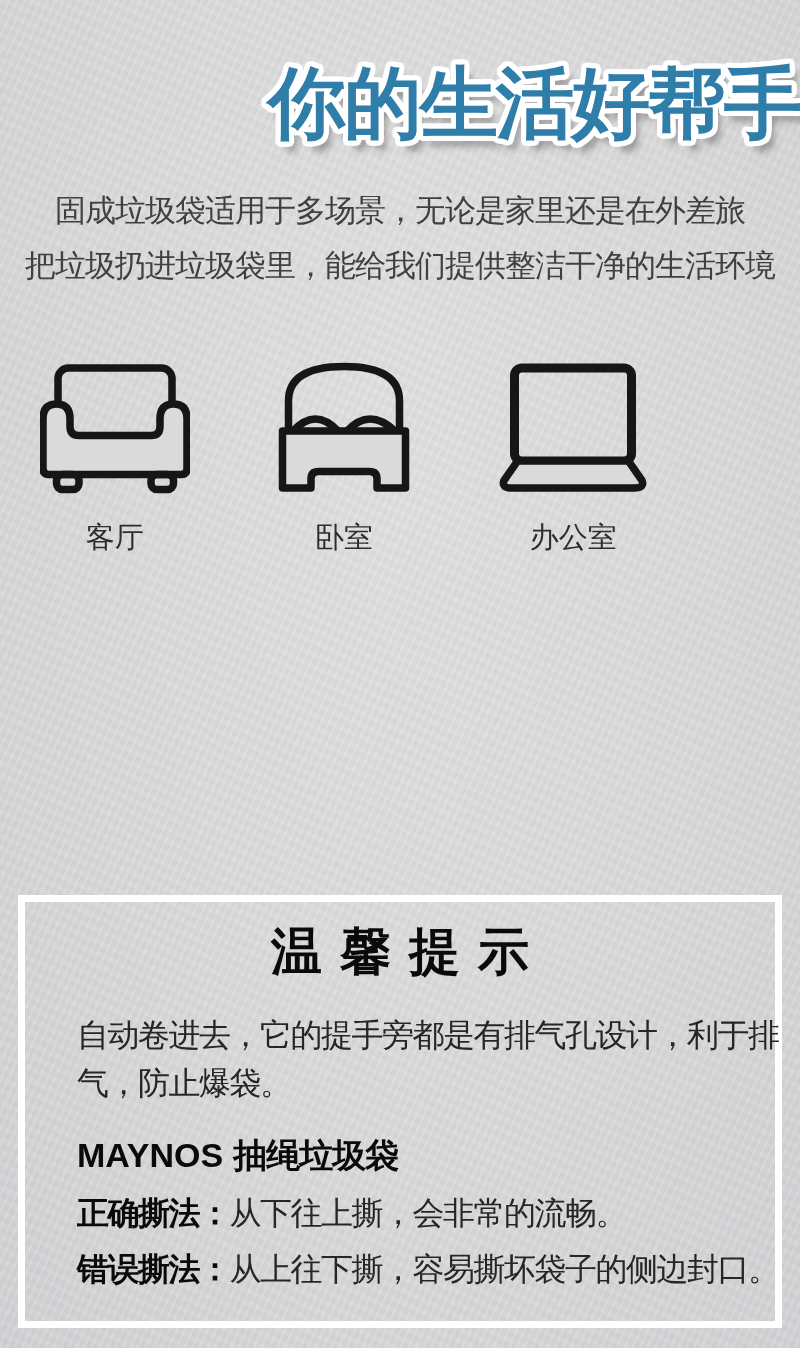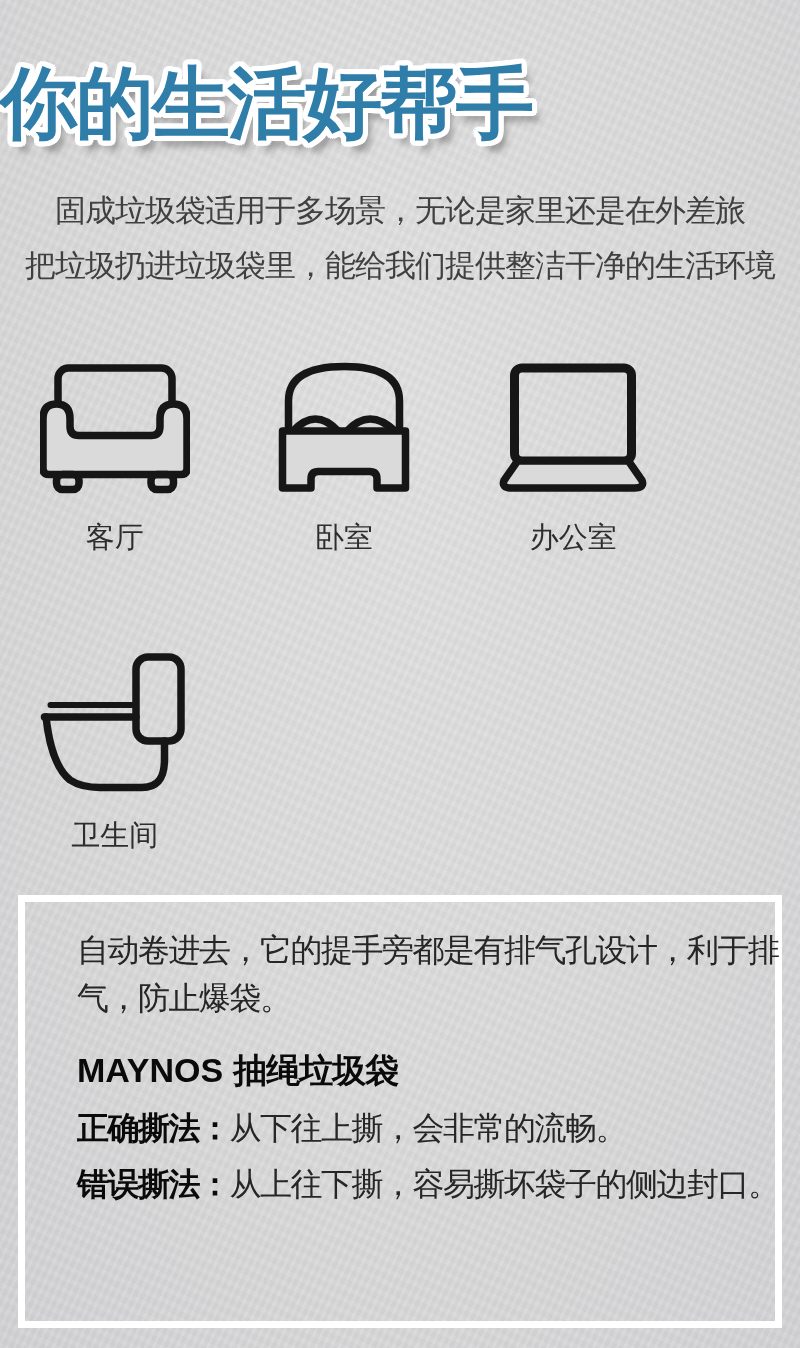--- a/index.html
+++ b/index.html
@@ -10,21 +10,21 @@
     position:relative;overflow:hidden;
   }
   .texture{
     position:absolute;inset:0;pointer-events:none;
     background:
       repeating-linear-gradient(115deg, rgba(255,255,255,0.05) 0 3px, rgba(0,0,0,0.02) 3px 7px),
       repeating-linear-gradient(25deg, rgba(255,255,255,0.03) 0 5px, rgba(0,0,0,0.015) 5px 11px);
   }
   .title{
     position:absolute;top:52px;left:0;width:800px;
-    text-align:left;margin:0;
+    text-align:right;margin:0;
     font-size:78px;font-weight:bold;letter-spacing:-2px;
     color:#2f7da9;
     text-shadow:
       0 -5px 0 #fff, 0 5px 0 #fff, -5px 0 0 #fff, 5px 0 0 #fff,
       -4px -4px 0 #fff, 4px -4px 0 #fff, -4px 4px 0 #fff, 4px 4px 0 #fff,
       -2px -5px 0 #fff, 2px -5px 0 #fff, -5px -2px 0 #fff, 5px -2px 0 #fff,
       -2px 5px 0 #fff, 2px 5px 0 #fff, -5px 2px 0 #fff, 5px 2px 0 #fff,
       7px 10px 7px rgba(90,90,90,0.55);
   }
   .desc{
@@ -113,36 +113,26 @@
     <div class="icon-box">
       <svg width="150" height="150" viewBox="0 0 100 100">
         <rect class="ic" x="11" y="10" width="78" height="62" rx="5" stroke-width="6"></rect>
         <path class="ic ic-fill" stroke-width="5" d="M13,72 H87 L96,85 Q98,90 91,90 H9 Q2,90 4,85 Z"></path>
       </svg>
     </div>
     <div class="scene-label">办公室</div>
   </div>
 
 
-  <div class="scene">
-    <div class="icon-box">
-      <svg width="150" height="150" viewBox="0 0 100 100">
-        <rect class="ic" x="64" y="4" width="30" height="56" rx="8" stroke-width="5"></rect>
-        <path class="ic" stroke-width="4" d="M7,36 H62"></path>
-        <path class="ic" stroke-width="5" d="M3,44 H64"></path>
-        <path class="ic" stroke-width="5" d="M4,44 C6,62 10,78 20,86 C26,90 34,91 40,91 L68,91 C80,91 83,83 83,72 L83,60"></path>
-      </svg>
-    </div>
-    <div class="scene-label">卫生间</div>
-  </div>
 
 
 </div>
 
 <div class="tips">
+  <h2 class="tips-heading">温馨提示</h2>
 
   <div class="tips-para">
     <div>自动卷进去，它的提手旁都是有排气孔设计，利于排</div>
     <div>气，防止爆袋。</div>
   </div>
 
   <div class="tips-subtitle">
     <span class="brand">MAYNOS</span><span class="sub-rest">抽绳垃圾袋</span>
   </div>
 

